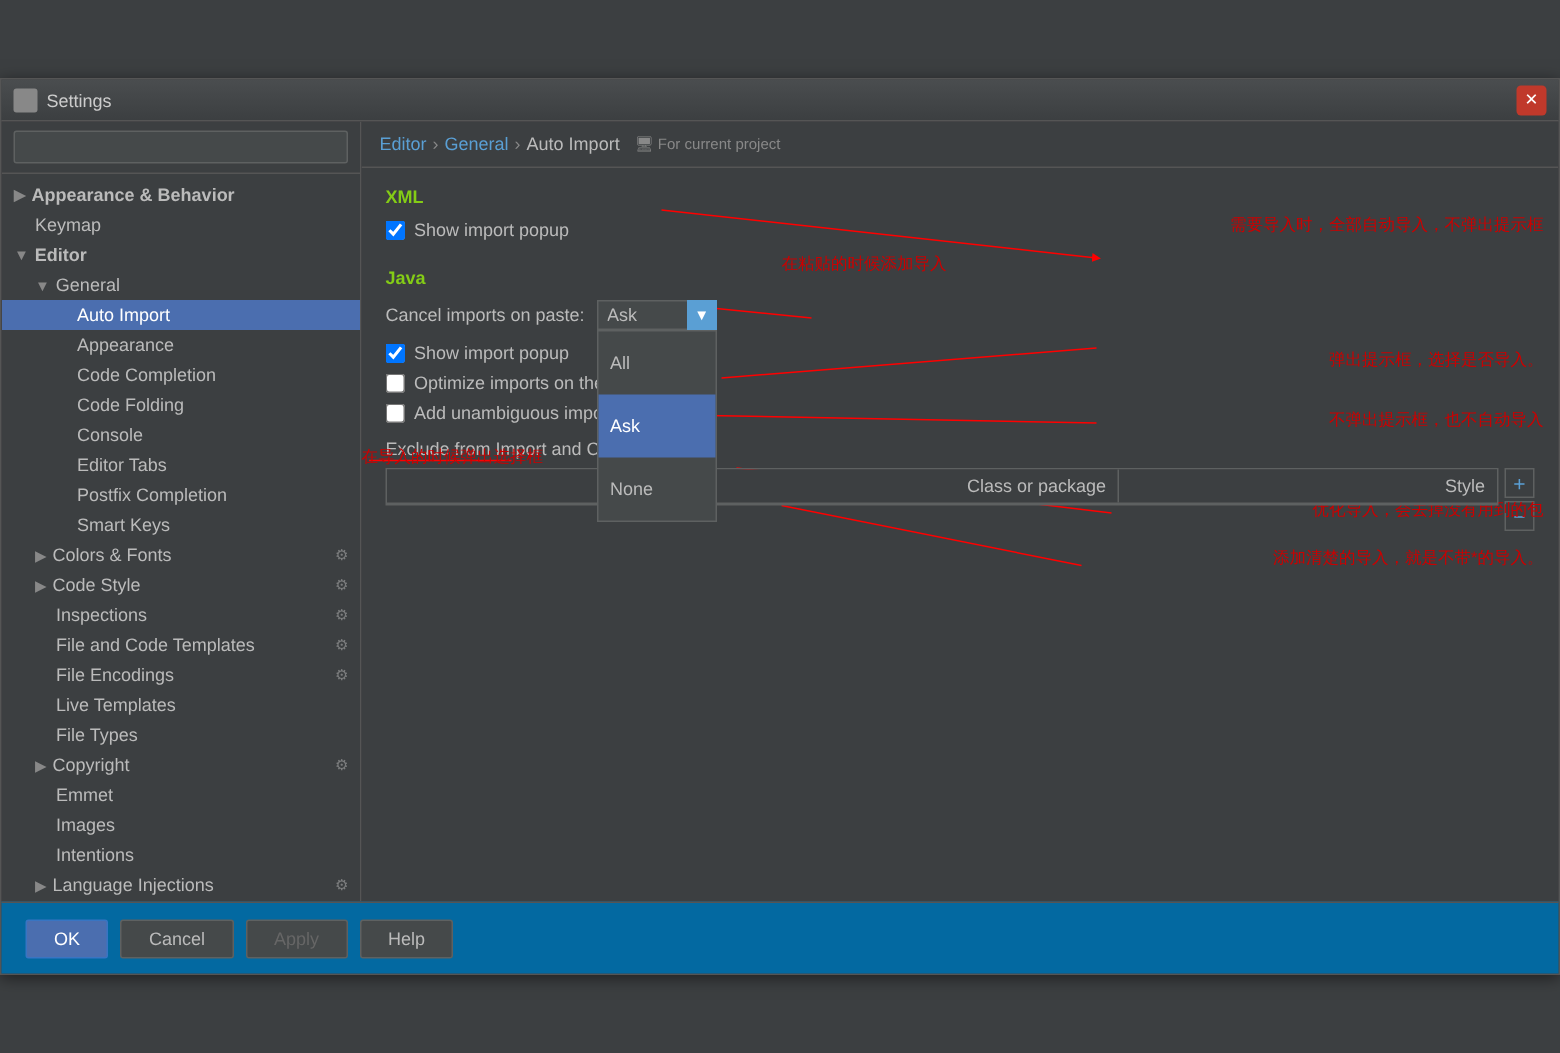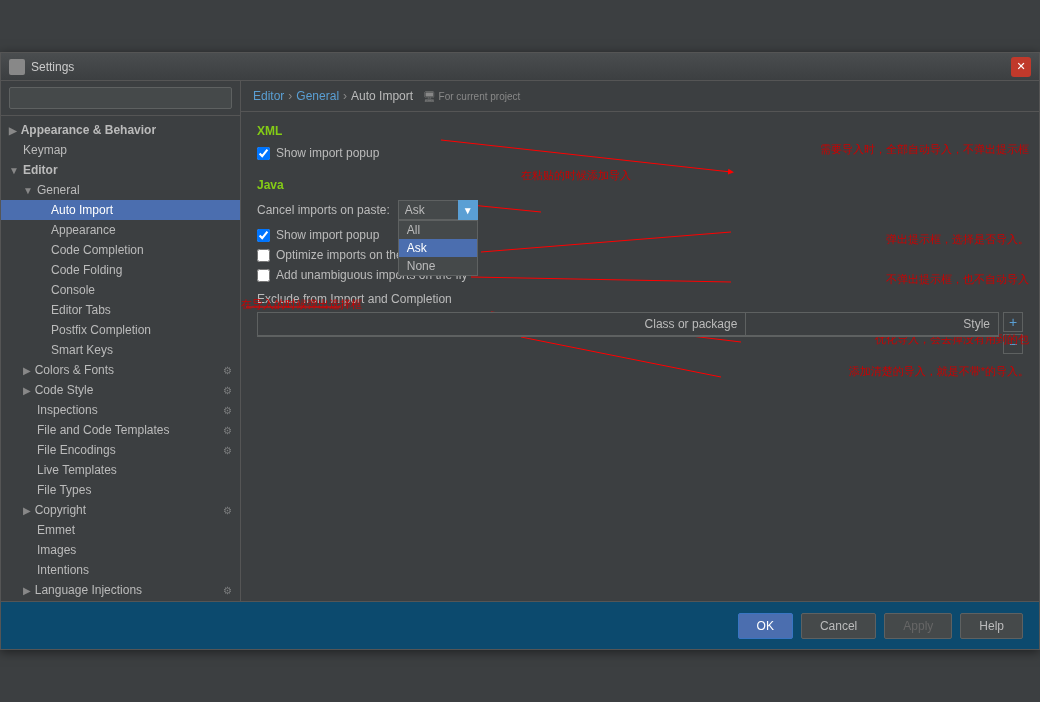--- a/index.html
+++ b/index.html
@@ -198,21 +198,21 @@
     .dropdown-popup {
       position: absolute;
       top: 100%;
       left: 0;
       background: #45494a;
       border: 1px solid #5e6161;
       z-index: 100;
       min-width: 80px;
     }
     .dropdown-option {
-      padding: 2px 8px;
+      padding: 14px 8px;
       color: #bbb;
       cursor: pointer;
       font-size: 12px;
     }
     .dropdown-option:hover, .dropdown-option.selected {
       background: #4b6eaf;
       color: white;
     }
     .exclude-section {
       margin-top: 10px;
@@ -288,25 +288,25 @@
     svg.arrows {
       position: absolute;
       top: 0; left: 0;
       width: 100%; height: 100%;
       pointer-events: none;
       overflow: visible;
     }
     
     .bottom-bar {
       height: 48px;
-      background: #0c4a6e;
+      background: #0369a1;
       border-top: 1px solid #555;
       display: flex;
       align-items: center;
-      justify-content: flex-end;
+      justify-content: flex-start;
       padding: 0 16px;
       gap: 8px;
       flex-shrink: 0;
     }
     .btn {
       padding: 5px 18px;
       font-size: 12px;
       cursor: pointer;
       border-radius: 2px;
       border: 1px solid #5e6161;

